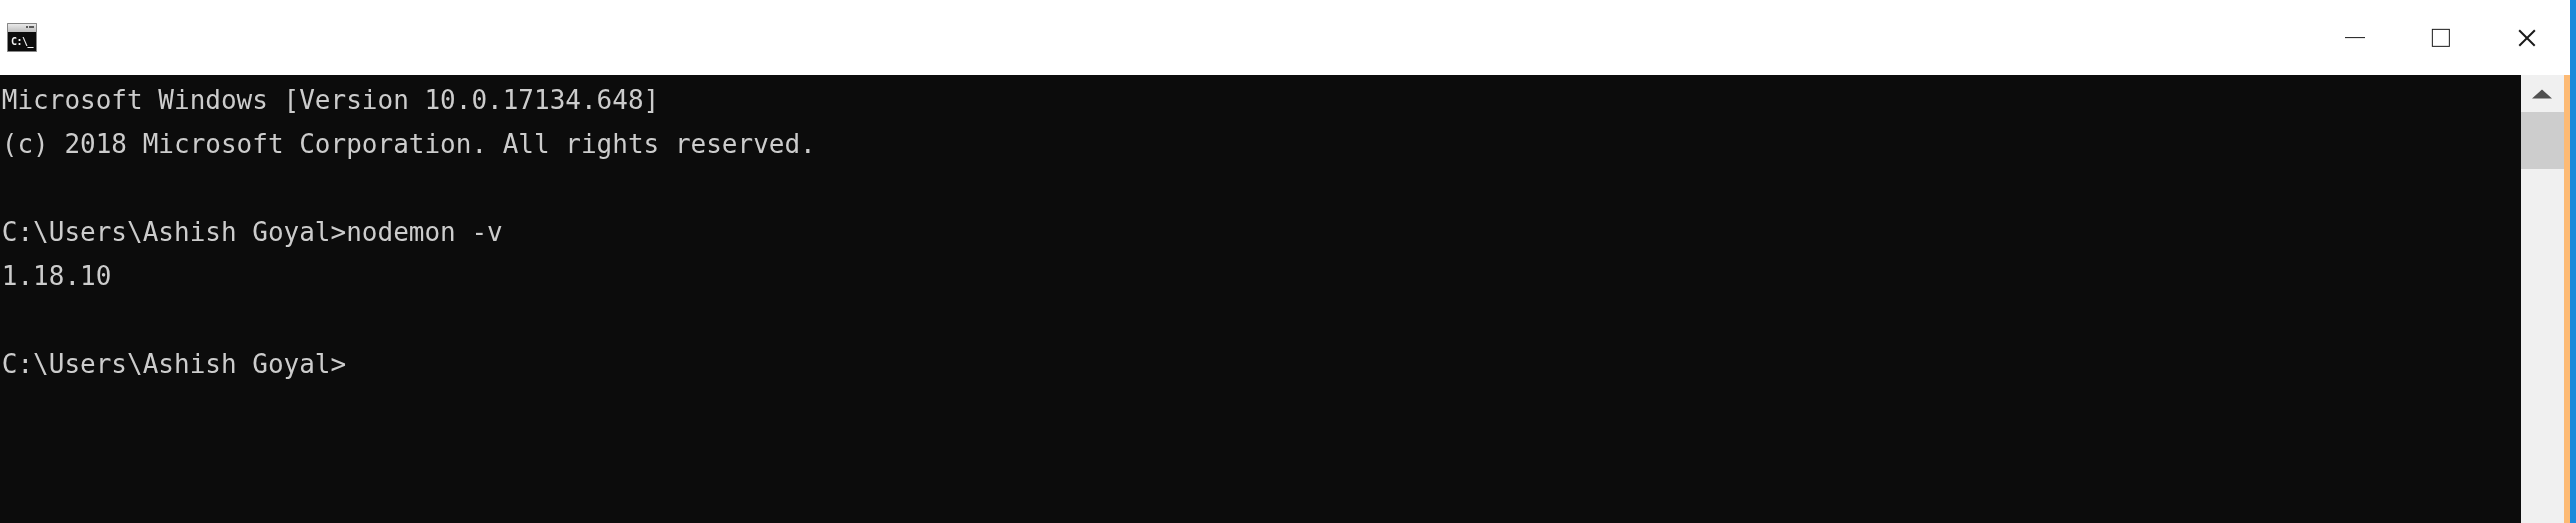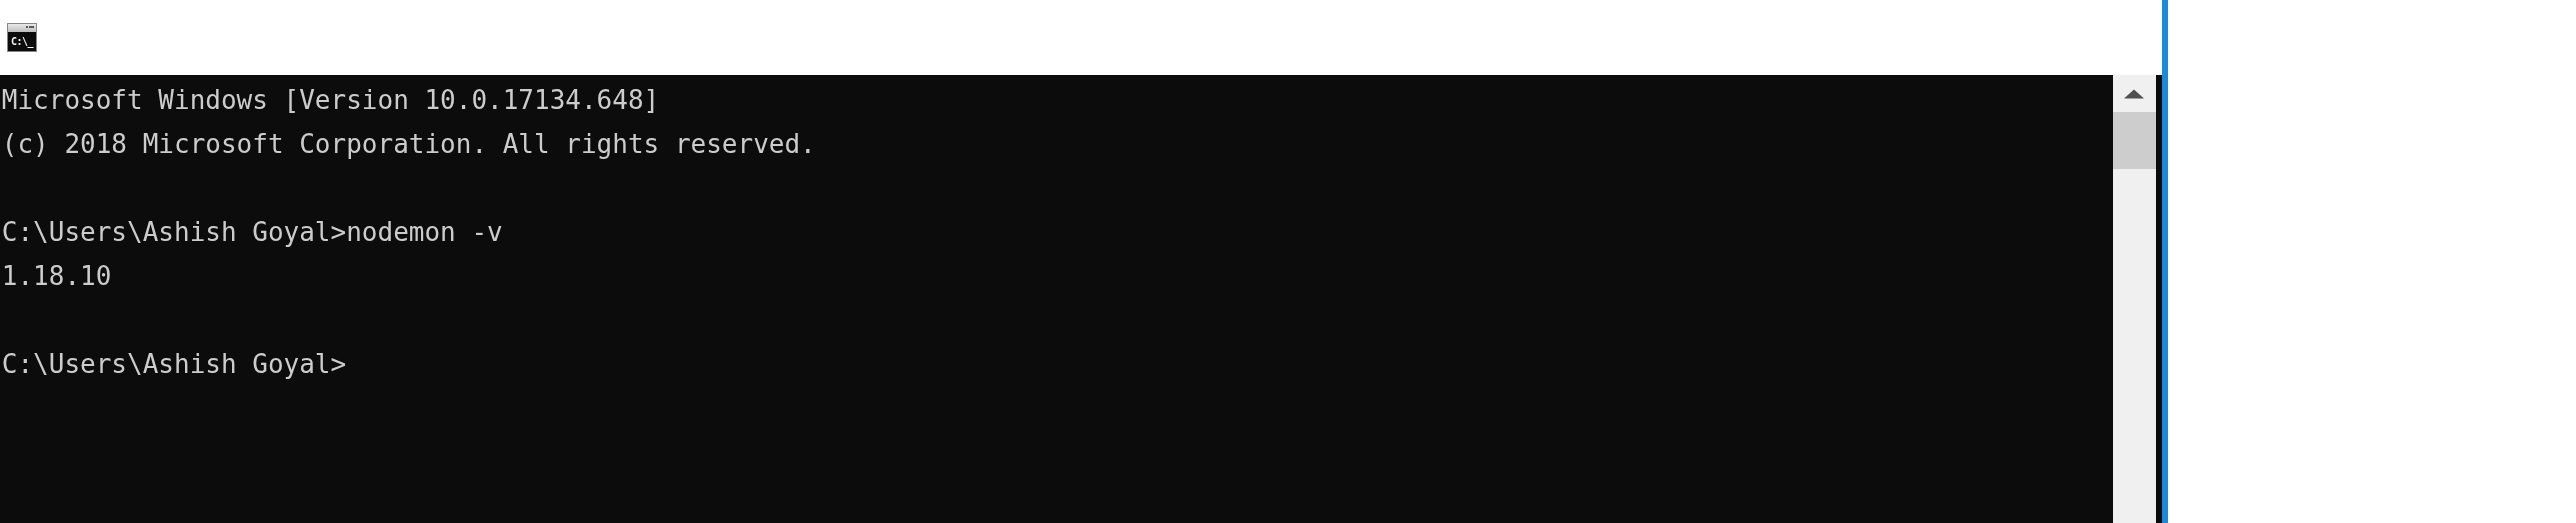--- a/index.html
+++ b/index.html
@@ -11,23 +11,23 @@
   body {
     width: 2576px;
     height: 524px;
     overflow: hidden;
     font-family: "Liberation Sans", sans-serif;
   }
 
   
   #cmd-window {
     position: relative;
-    width: 2168px;
+    width: 2576px;
     height: 524px;
-    background: #eab308;
+    background: #fdba74;
     box-sizing: border-box;
     border-right: 6.4px solid #1c8adb;
     overflow: hidden;
   }
 
   
   #title-bar {
     position: absolute;
     left: 0;
     top: 0;

